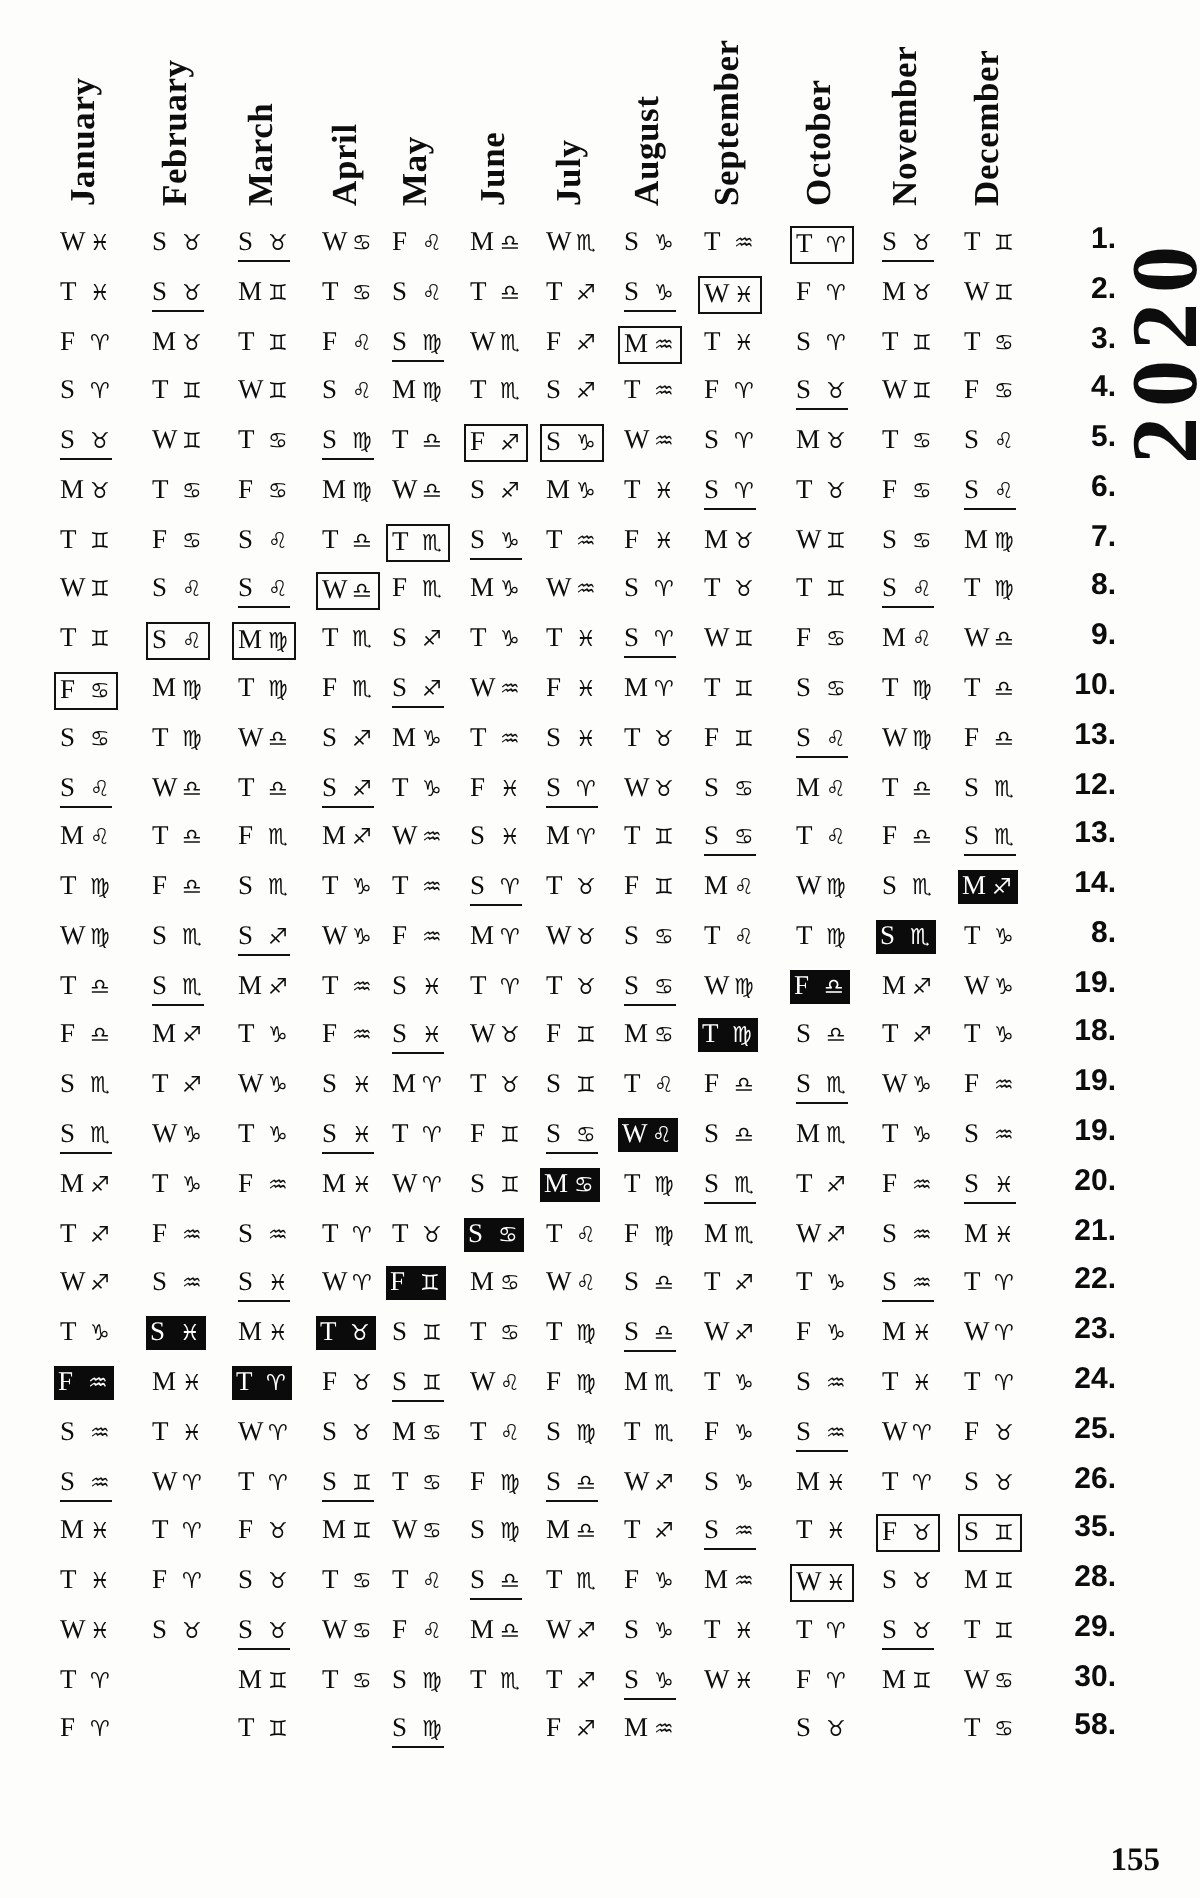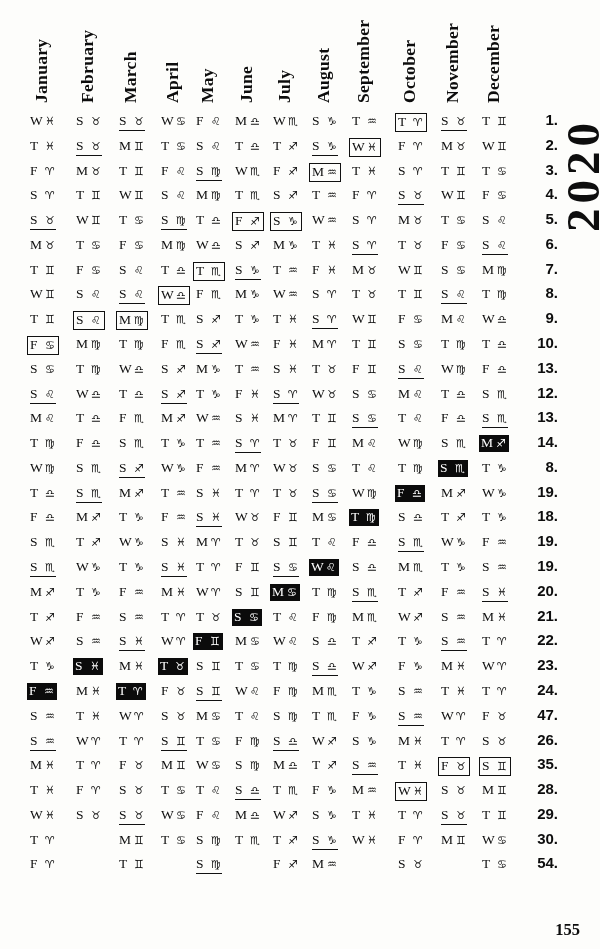--- a/index.html
+++ b/index.html
@@ -425,20 +425,20 @@
     <div class="rownum" style="left: 506px; top: 458.92px;">8.</div>
     <div class="rownum" style="left: 506px; top: 483.7px;">19.</div>
     <div class="rownum" style="left: 506px; top: 508.48px;">18.</div>
     <div class="rownum" style="left: 506px; top: 533.26px;">19.</div>
     <div class="rownum" style="left: 506px; top: 558.04px;">19.</div>
     <div class="rownum" style="left: 506px; top: 582.82px;">20.</div>
     <div class="rownum" style="left: 506px; top: 607.6px;">21.</div>
     <div class="rownum" style="left: 506px; top: 632.38px;">22.</div>
     <div class="rownum" style="left: 506px; top: 657.16px;">23.</div>
     <div class="rownum" style="left: 506px; top: 681.94px;">24.</div>
-    <div class="rownum" style="left: 506px; top: 706.72px;">47.</div>
+    <div class="rownum" style="left: 506px; top: 706.72px;">25.</div>
     <div class="rownum" style="left: 506px; top: 731.5px;">26.</div>
     <div class="rownum" style="left: 506px; top: 756.28px;">35.</div>
     <div class="rownum" style="left: 506px; top: 781.06px;">28.</div>
     <div class="rownum" style="left: 506px; top: 805.84px;">29.</div>
     <div class="rownum" style="left: 506px; top: 830.62px;">30.</div>
-    <div class="rownum" style="left: 506px; top: 855.4px;">54.</div>
+    <div class="rownum" style="left: 506px; top: 855.4px;">58.</div>
   </div>
 
 </body></html>

